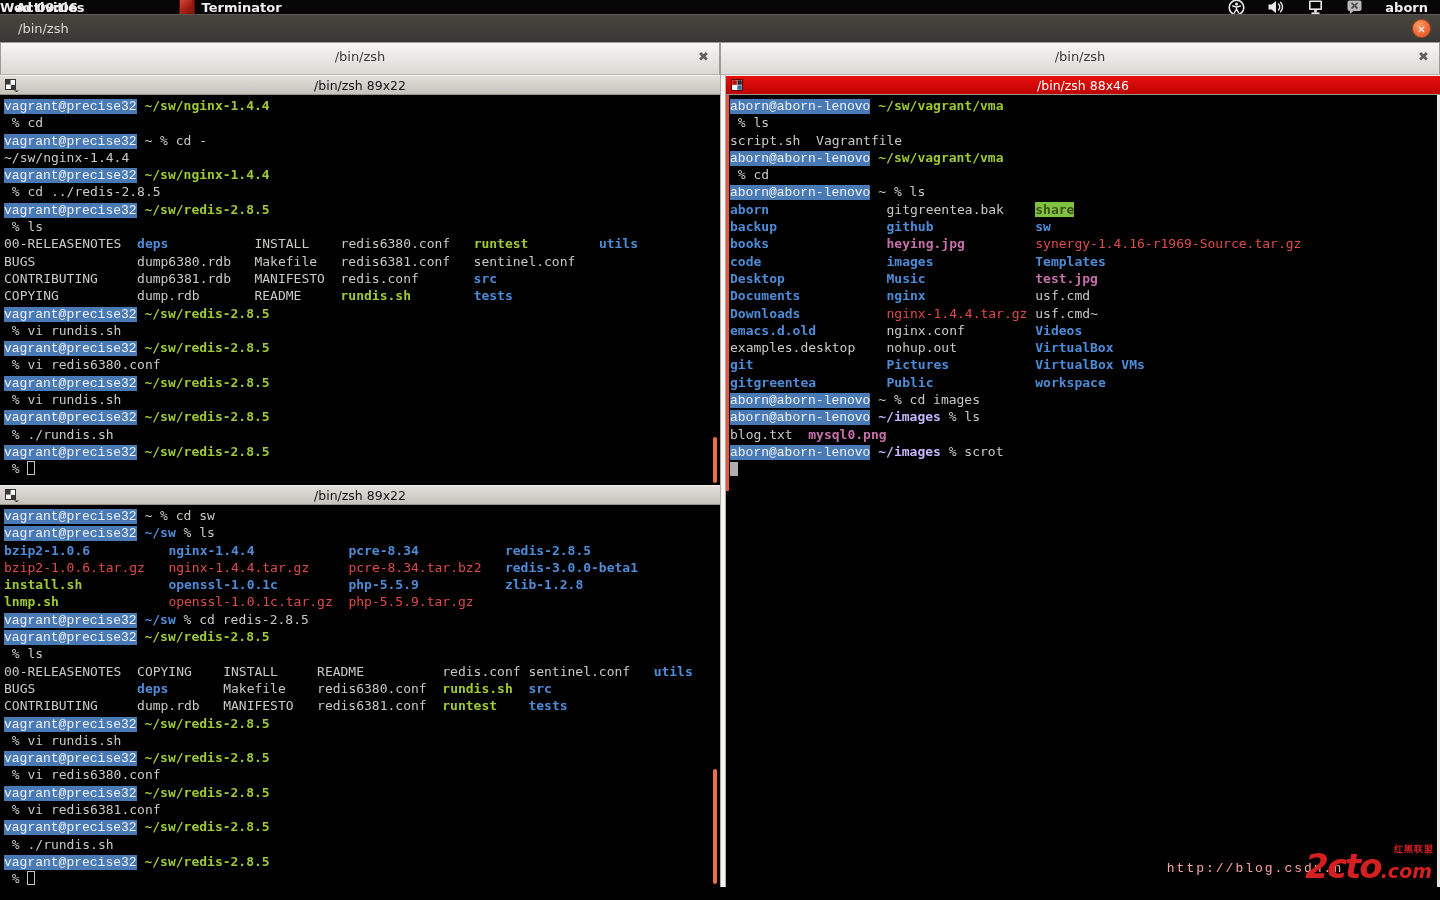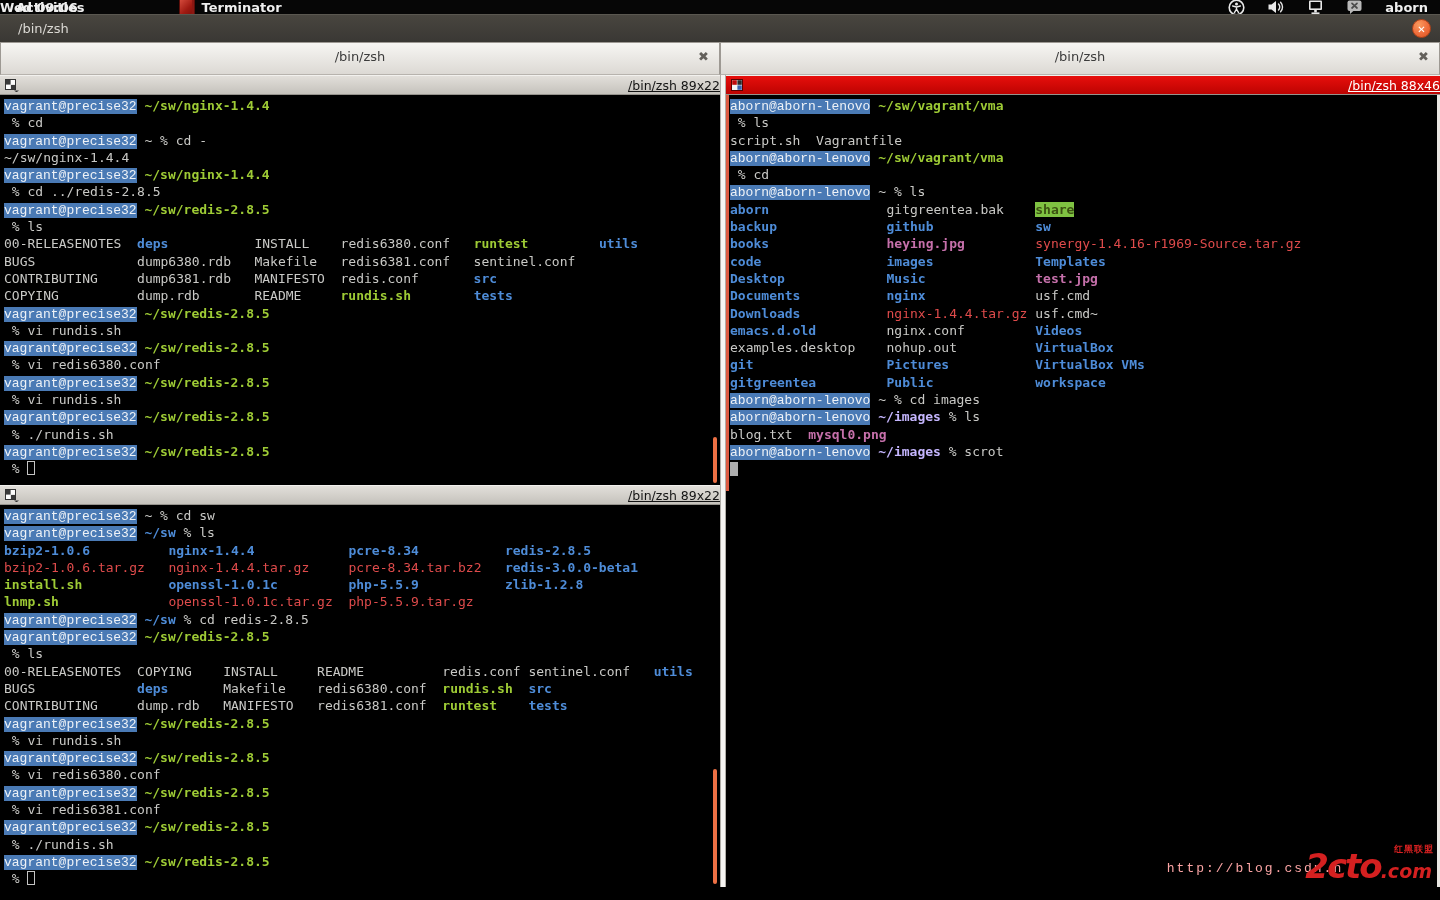--- a/index.html
+++ b/index.html
@@ -45,21 +45,21 @@
   .right-col{position:absolute;left:726px;top:0;width:714px;height:841px;}
 
   .pane{position:relative;overflow:hidden;}
   .pane-topleft{height:410px;}
   .pane-bottomleft{height:402px;}
   .pane-right{height:812px;}
 
   .pane-hdr{position:relative;height:20px;background:linear-gradient(#e2dfda,#c5c2bc);
             border-top:1px solid #f2f1ee;border-bottom:1px solid #96938d;box-sizing:border-box;
             font-size:12.5px;color:#141414;cursor:pointer;}
-  .pane-hdr .hdr-title{position:absolute;left:0;right:0;top:2px;text-align:right;text-decoration:underline;}
+  .pane-hdr .hdr-title{position:absolute;left:0;right:0;top:2px;text-align:center;}
   .pane-hdr.active{background:linear-gradient(#e70f0c,#bd0301);color:#fff;}
   .grid-icon{position:absolute;left:5px;top:3px;width:14px;height:13px;cursor:pointer;}
 
   
   .term{white-space:pre;font-family:"DejaVu Sans Mono","Liberation Mono",monospace;
         font-size:13px;line-height:17.3px;color:#c9c9c6;padding:2px 0 0 4px;
         overflow:hidden;cursor:text;}
   .term-topleft{height:388px;}
   .term-bottomleft{height:380px;}
   .term-right{height:790px;}

